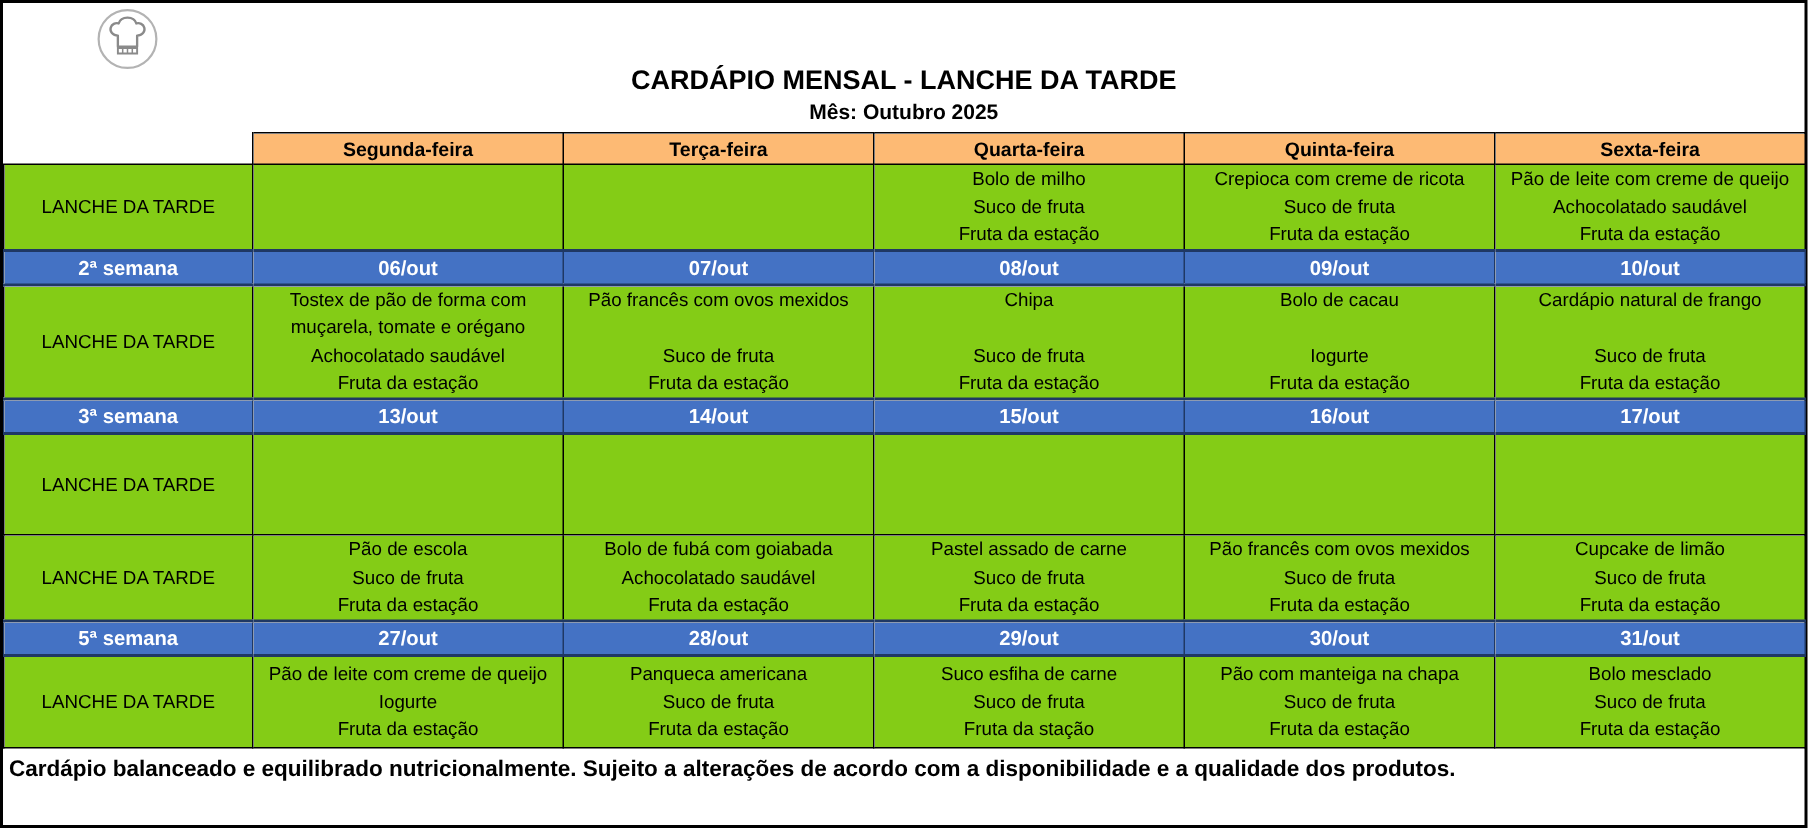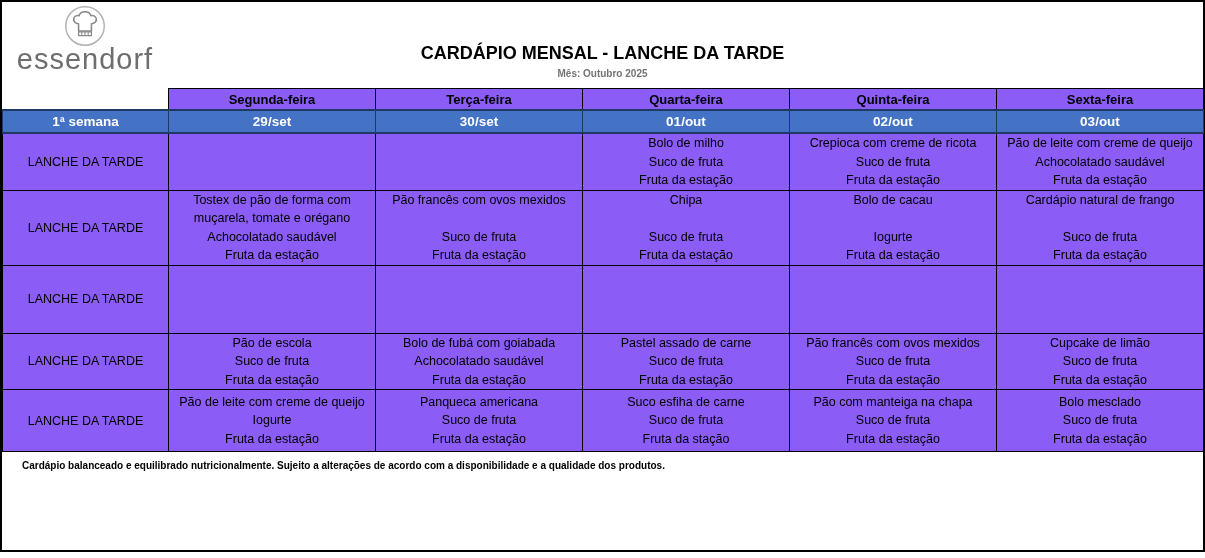--- a/index.html
+++ b/index.html
@@ -2,57 +2,56 @@
 <html><head>
 <meta charset="utf-8">
 <style>
   html,body{margin:0;padding:0;background:#fff;}
   body{width:1205px;height:558px;overflow:hidden;font-family:"Liberation Sans",sans-serif;color:#000;}
   .sheet{position:relative;width:1201px;height:548px;border:2px solid #000;background:#fff;}
 
   
   .header-block{position:relative;height:50px;}
   .title{font-size:18px;font-weight:bold;text-align:center;padding-top:4px;line-height:22px;margin-top:36px;}
-  .subtitle{font-size:10px;font-weight:bold;text-align:center;line-height:20px;color:#737373;}
+  .subtitle{font-size:14px;font-weight:bold;text-align:center;line-height:20px;color:#000000;}
 
   
   .logo{position:absolute;left:4px;top:2px;width:158px;text-align:center;z-index:2;background:transparent;}
   .logo-icon{display:block;margin:0 auto;width:44px;height:44px;}
   .logo-text{font-size:29px;color:#6e6e6e;letter-spacing:1px;line-height:24px;margin-top:-1px;}
 
   
   table.menu-table{border-collapse:collapse;table-layout:fixed;width:1201px;}
   .menu-table th,.menu-table td{border:1px solid #000;padding:0 3px;overflow:hidden;}
-  .menu-table thead th{font-size:13px;font-weight:bold;height:20px;background:#8b5cf6;text-align:center;}
+  .menu-table thead th{font-size:13px;font-weight:bold;height:20px;background:#fdba74;text-align:center;}
   .menu-table th.corner{border-top:0;border-left:0;background:#fff;}
   tr.date-row td{background:#4472C4;color:#fff;font-weight:bold;font-size:13.5px;height:21px;
                  text-align:center;border:1px solid #1F3864;border-top:2px solid #1F3864;border-bottom:2px solid #1F3864;}
-  tr.menu-row td{background:#8b5cf6;text-align:center;vertical-align:middle;font-size:12.5px;}
+  tr.menu-row td{background:#84cc16;text-align:center;vertical-align:middle;font-size:12.5px;}
   td.meal-label{font-weight:normal;font-size:13.5px;}
   .menu-line{line-height:18.5px;min-height:18.5px;white-space:nowrap;}
 
   
-  .footer{padding:7px 4px 0 4px;font-size:10px;margin-left:16px;}
+  .footer{padding:7px 4px 0 4px;font-size:15px;}
   .note1{font-weight:bold;line-height:14px;}
   .note2{margin-top:9px;line-height:14px;}
   .note2 .imp{font-weight:bold;}
 </style>
 </head>
 <body>
 
 <div class="sheet">
 
   <div class="logo">
     <svg class="logo-icon" viewBox="0 0 48 48">
       <circle cx="24" cy="24" r="21" fill="none" stroke="#b3b3b3" stroke-width="1.6"></circle>
       <path d="M17 21.5 c-3.8 0 -6 -3 -5.2 -5.8 c0.7 -2.4 3.4 -3.8 5.8 -3 c0.8 -2.6 3.3 -4.2 6.4 -4.2 c3.1 0 5.6 1.6 6.4 4.2 c2.4 -0.8 5.1 0.6 5.8 3 c0.8 2.8 -1.4 5.8 -5.2 5.8 l0 8 l-14 0 z" fill="none" stroke="#8a8a8a" stroke-width="1.7" stroke-linejoin="round"></path>
       <path d="M17 30.5 h14 v4 h-14 z" fill="none" stroke="#8a8a8a" stroke-width="1.4"></path>
       <path d="M20.5 30.5 v4 M24 30.5 v4 M27.5 30.5 v4" stroke="#8a8a8a" stroke-width="1.1" fill="none"></path>
     </svg>
-    <div class="logo-text">essendorf</div>
   </div>
 
   <div class="header-block">
     <div class="title">CARDÁPIO MENSAL - LANCHE DA TARDE</div>
     <div class="subtitle">Mês: Outubro 2025</div>
   </div>
 
   <table class="menu-table">
     <colgroup>
       <col style="width:166px">
@@ -67,47 +66,47 @@
         <th class="corner"></th>
 
       <th>Segunda-feira</th>
           <th>Terça-feira</th>
           <th>Quarta-feira</th>
           <th>Quinta-feira</th>
           <th>Sexta-feira</th>
         </tr>
     </thead>
     <tbody id="weeks-body">
-        <tr class="date-row">
-          <td>1ª semana</td>
-          <td>29/set</td>
-          <td>30/set</td>
-          <td>01/out</td>
-          <td>02/out</td>
-          <td>03/out</td>
-        </tr>
         <tr class="menu-row" style="height: 57px;">
           <td class="meal-label">LANCHE DA TARDE</td>
           <td class="menu-cell"></td>
           <td class="menu-cell"></td>
           <td class="menu-cell">
             <div class="menu-line">Bolo de milho</div>
             <div class="menu-line">Suco de fruta</div>
             <div class="menu-line">Fruta da estação</div>
           </td>
           <td class="menu-cell">
             <div class="menu-line">Crepioca com creme de ricota</div>
             <div class="menu-line">Suco de fruta</div>
             <div class="menu-line">Fruta da estação</div>
           </td>
           <td class="menu-cell">
             <div class="menu-line">Pão de leite com creme de queijo</div>
             <div class="menu-line">Achocolatado saudável</div>
             <div class="menu-line">Fruta da estação</div>
           </td>
+        </tr>
+        <tr class="date-row">
+          <td>2ª semana</td>
+          <td>06/out</td>
+          <td>07/out</td>
+          <td>08/out</td>
+          <td>09/out</td>
+          <td>10/out</td>
         </tr>
         <tr class="menu-row" style="height: 72px;">
           <td class="meal-label">LANCHE DA TARDE</td>
           <td class="menu-cell">
             <div class="menu-line">Tostex de pão de forma com</div>
             <div class="menu-line">muçarela, tomate e orégano</div>
             <div class="menu-line">Achocolatado saudável</div>
             <div class="menu-line">Fruta da estação</div>
           </td>
           <td class="menu-cell">
@@ -128,20 +127,28 @@
             <div class="menu-line">Iogurte</div>
             <div class="menu-line">Fruta da estação</div>
           </td>
           <td class="menu-cell">
             <div class="menu-line">Cardápio natural de frango</div>
             <div class="menu-line"></div>
             <div class="menu-line">Suco de fruta</div>
             <div class="menu-line">Fruta da estação</div>
           </td>
         </tr>
+        <tr class="date-row">
+          <td>3ª semana</td>
+          <td>13/out</td>
+          <td>14/out</td>
+          <td>15/out</td>
+          <td>16/out</td>
+          <td>17/out</td>
+        </tr>
         <tr class="menu-row" style="height: 68px;">
           <td class="meal-label">LANCHE DA TARDE</td>
           <td class="menu-cell"></td>
           <td class="menu-cell"></td>
           <td class="menu-cell"></td>
           <td class="menu-cell"></td>
           <td class="menu-cell"></td>
         </tr>
         <tr class="menu-row" style="height: 56px;">
           <td class="meal-label">LANCHE DA TARDE</td>
@@ -163,20 +170,28 @@
           <td class="menu-cell">
             <div class="menu-line">Pão francês com ovos mexidos</div>
             <div class="menu-line">Suco de fruta</div>
             <div class="menu-line">Fruta da estação</div>
           </td>
           <td class="menu-cell">
             <div class="menu-line">Cupcake de limão</div>
             <div class="menu-line">Suco de fruta</div>
             <div class="menu-line">Fruta da estação</div>
           </td>
+        </tr>
+        <tr class="date-row">
+          <td>5ª semana</td>
+          <td>27/out</td>
+          <td>28/out</td>
+          <td>29/out</td>
+          <td>30/out</td>
+          <td>31/out</td>
         </tr>
         <tr class="menu-row" style="height: 62px;">
           <td class="meal-label">LANCHE DA TARDE</td>
           <td class="menu-cell">
             <div class="menu-line">Pão de leite com creme de queijo</div>
             <div class="menu-line">Iogurte</div>
             <div class="menu-line">Fruta da estação</div>
           </td>
           <td class="menu-cell">
             <div class="menu-line">Panqueca americana</div>

